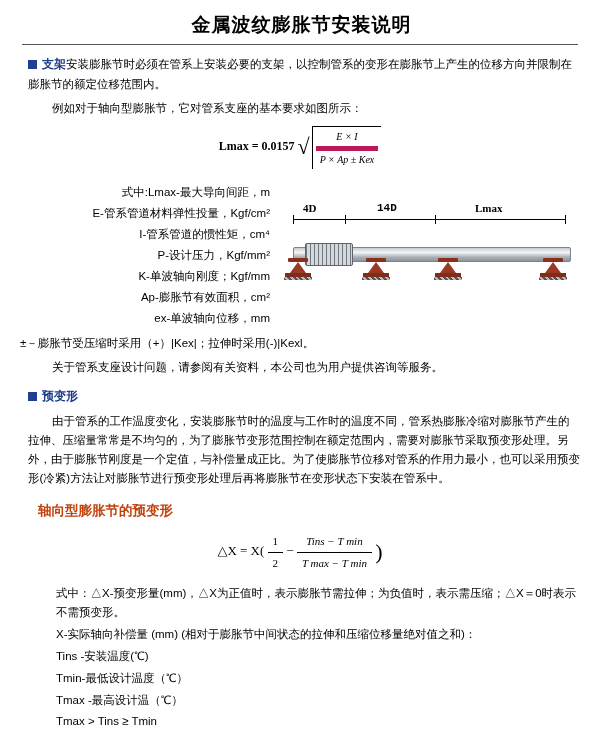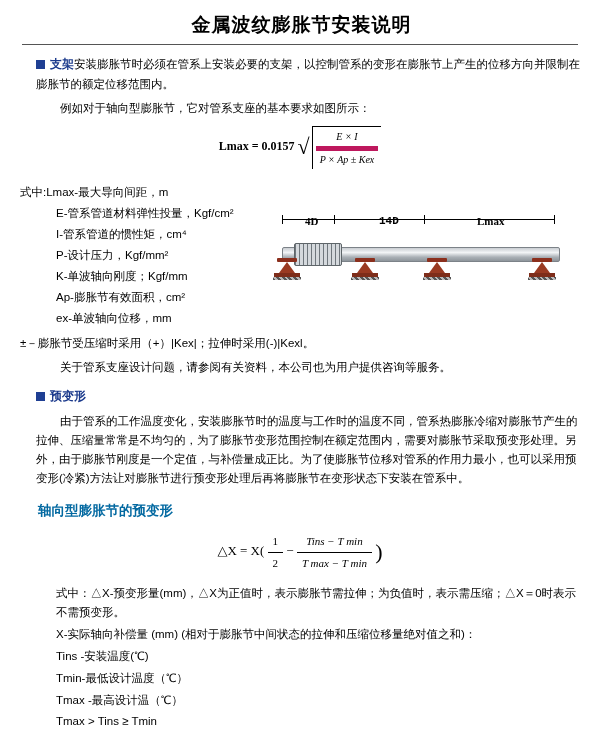--- a/index.html
+++ b/index.html
@@ -33,41 +33,41 @@
     border: none;
     border-top: 1px solid #555;
     margin: 4px 22px 10px 22px;
   }
   .body {
     padding: 0 20px;
     font-size: 11.5px;
     line-height: 1.65;
   }
   p {
-    margin: 0 0 5px 16px;
+    margin: 0 0 5px 8px;
   }
   .indent {
     text-indent: 24px;
   }
   .sec-head {
     font-weight: bold;
     color: #1b3a8c;
     margin: 10px 0 4px 0;
     font-size: 12px;
   }
   .sq {
     display: inline-block;
     width: 9px;
     height: 9px;
     background: #1f3f93;
     margin-right: 5px;
     vertical-align: -1px;
   }
   .sub-head {
-    color: #0369a1;
+    color: #c2410c;
     font-weight: bold;
     font-size: 13.5px;
     margin: 12px 0 6px 0;
     padding-left: 18px;
   }
   .formula-box {
     text-align: center;
     margin: 8px 0 8px 0;
   }
   .formula-inner {
@@ -118,21 +118,22 @@
   .dl-indent {
     padding-left: 36px;
   }
   .dl-first {
     padding-left: 0px;
   }
   
   .split {
     display: flex;
     align-items: flex-start;
-    gap: 4px;
+    gap: 15px;
+    text-align: right;
   }
   .split .left {
     width: 250px;
     flex: 0 0 250px;
   }
   .split .right {
     flex: 1 1 auto;
     padding-top: 22px;
   }
   
@@ -143,22 +144,21 @@
   }
   .fig-labels {
     position: relative;
     height: 16px;
     font-size: 11px;
     font-weight: bold;
     font-family: "Liberation Serif", serif;
   }
   .fig-labels span {
     position: absolute;
-    top: 13px;
-    margin-left: 13px;
+    top: 0;
   }
   .dimline {
     position: relative;
     height: 8px;
   }
   .dimline .seg {
     position: absolute;
     top: 4px;
     height: 0;
     border-top: 1px solid #000;

